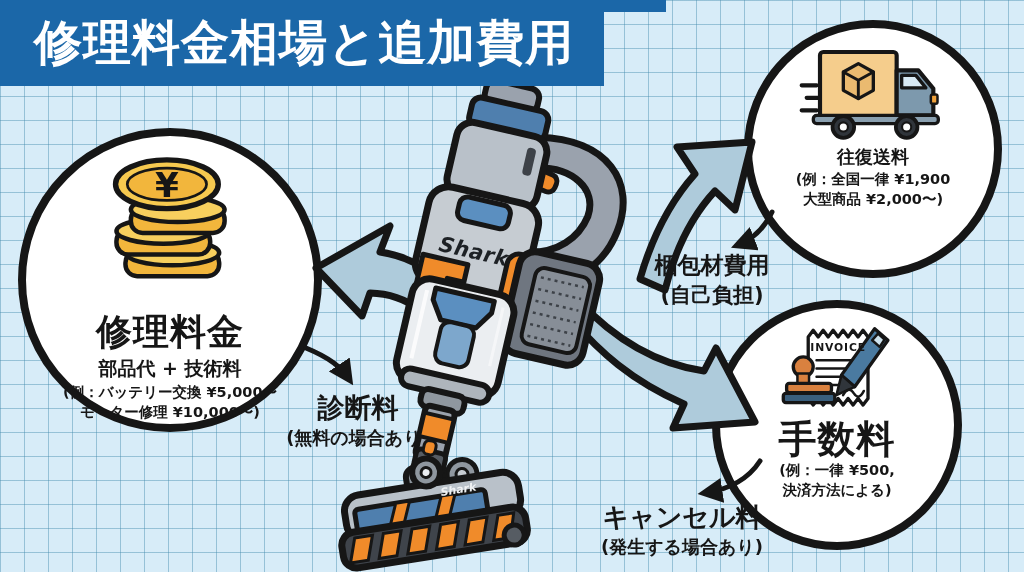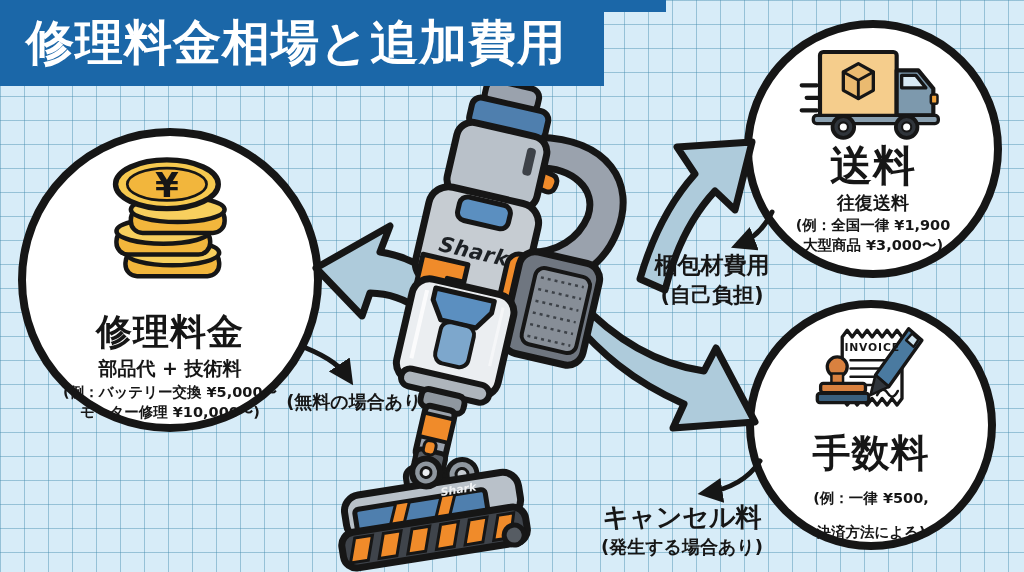--- a/index.html
+++ b/index.html
@@ -11,27 +11,27 @@
       linear-gradient(to right, rgba(70,140,175,.45) 1px, transparent 1px),
       linear-gradient(to bottom, rgba(70,140,175,.45) 1px, transparent 1px);
     background-size:24px 24px;
     color:#161616;
   }
   .layer{position:absolute;left:0;top:0;pointer-events:none;}
   
   .banner{position:absolute;left:0;top:0;width:604px;height:86px;background:#1b67a8;
           display:flex;align-items:center;z-index:6;}
   .banner-strip{position:absolute;left:604px;top:0;width:62px;height:12px;background:#1b67a8;z-index:6;}
-  .banner h1{margin:0;padding-left:26px;font-size:48px;font-weight:900;color:#ffffff;letter-spacing:1px;white-space:nowrap;}
+  .banner h1{margin:8px;padding-left:26px;font-size:48px;font-weight:900;color:#ffffff;letter-spacing:1px;white-space:nowrap;}
   
   .circle{position:absolute;border-radius:50%;background:#ffffff;border:8px solid #161616;
           display:flex;flex-direction:column;align-items:center;text-align:center;z-index:3;}
   #node-repair{left:18px;top:128px;width:288px;height:288px;padding-top:0;}
   #node-shipping{left:744px;top:20px;width:242px;height:242px;}
-  #node-fees{left:746px;top:300px;width:234px;height:234px;justify-content:space-between;}
+  #node-fees{left:712px;top:300px;width:234px;height:234px;}
   .heading{font-weight:900;line-height:1.05;letter-spacing:1px;}
   #node-repair .heading{font-size:36px;margin-top:17px;}
   #node-shipping .heading{font-size:42px;margin-top:2px;}
   #node-fees .heading{font-size:38px;margin-top:0;}
   .subheading{font-weight:900;margin-top:5px;}
   #node-repair .subheading{font-size:19px;}
   #node-shipping .subheading{font-size:18px;margin-top:3px;}
   #node-fees .subheading{font-size:16px;margin-top:4px;}
   .example{font-weight:700;font-size:14.5px;line-height:1.32;margin-top:1px;}
   #node-repair .example{font-size:14.5px;}
@@ -112,24 +112,23 @@
         <g>
           <circle cx="52" cy="102" r="13" fill="#30353b" stroke-width="4.5"></circle>
           <circle cx="52" cy="102" r="5.5" fill="#ffffff" stroke-width="2.5"></circle>
         </g>
         <g>
           <circle cx="128" cy="102" r="13" fill="#30353b" stroke-width="4.5"></circle>
           <circle cx="128" cy="102" r="5.5" fill="#ffffff" stroke-width="2.5"></circle>
         </g>
       </g>
     </svg>
-    <div class="heading">送料</div>
     <div class="subheading">往復送料</div>
     <div class="example">(例：全国一律 ¥1,900</div>
-    <div class="example">大型商品 ¥3,000〜)</div>
+    <div class="example">大型商品 ¥2,000〜)</div>
   </div>
 
   <div class="circle" id="node-fees">
     <svg class="node-icon" viewBox="0 0 150 118">
       <g class="ol" stroke-linejoin="round" stroke-linecap="round">
         <path stroke-width="4" fill="#ffffff" d="M40,18 L46,10 L52,18 L58,10 L64,18 L70,10 L76,18 L82,10 L88,18 L94,10 L100,18 L106,10 L112,18
              L112,92 L106,100 L100,92 L94,100 L88,92 L82,100 L76,92 L70,100 L64,92 L58,100 L52,92 L46,100 L40,92 Z"></path>
         <path d="M50,46 H102 M50,56 H102 M50,66 H96 M50,76 H88" fill="none" stroke-width="3"></path>
         <g>
           <path d="M120,8 L136,22 L96,78 L80,64 Z" fill="#4a7aa0" stroke-width="4"></path>
@@ -219,20 +218,21 @@
       <rect x="451" y="412" width="30" height="52" rx="5" fill="#9aa2ad" stroke="#161616" stroke-width="6"></rect>
       <rect x="451" y="420" width="30" height="24" fill="#f08b2a" stroke="#161616" stroke-width="4"></rect>
       <rect x="452" y="456" width="30" height="20" rx="5" fill="#565c63" stroke="#161616" stroke-width="5"></rect>
       <rect x="458" y="446" width="12" height="14" rx="5" fill="#f08b2a" stroke="#161616" stroke-width="3"></rect>
       <circle cx="466" cy="478" r="14" fill="#8f979f" stroke="#161616" stroke-width="6"></circle>
       <circle cx="466" cy="478" r="5" fill="#ebeef1" stroke="#161616" stroke-width="3"></circle>
     </g>
   </svg>
 
   <div class="note" id="note-diagnosis">
+    <div class="note-label">診断料</div>
     <div class="note-sub">(無料の場合あり)</div>
   </div>
   <div class="note" id="note-packing">
     <div class="note-label">梱包材費用</div>
     <div class="note-sub">(自己負担)</div>
   </div>
   <div class="note" id="note-cancellation">
     <div class="note-label">キャンセル料</div>
     <div class="note-sub">(発生する場合あり)</div>
   </div>

